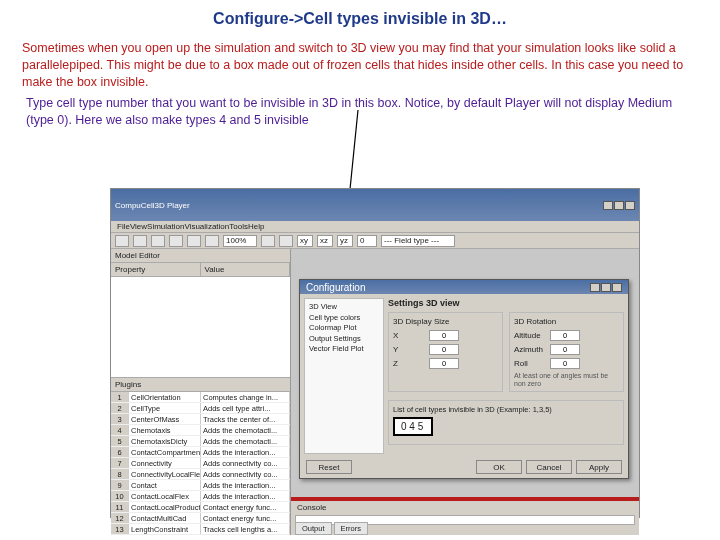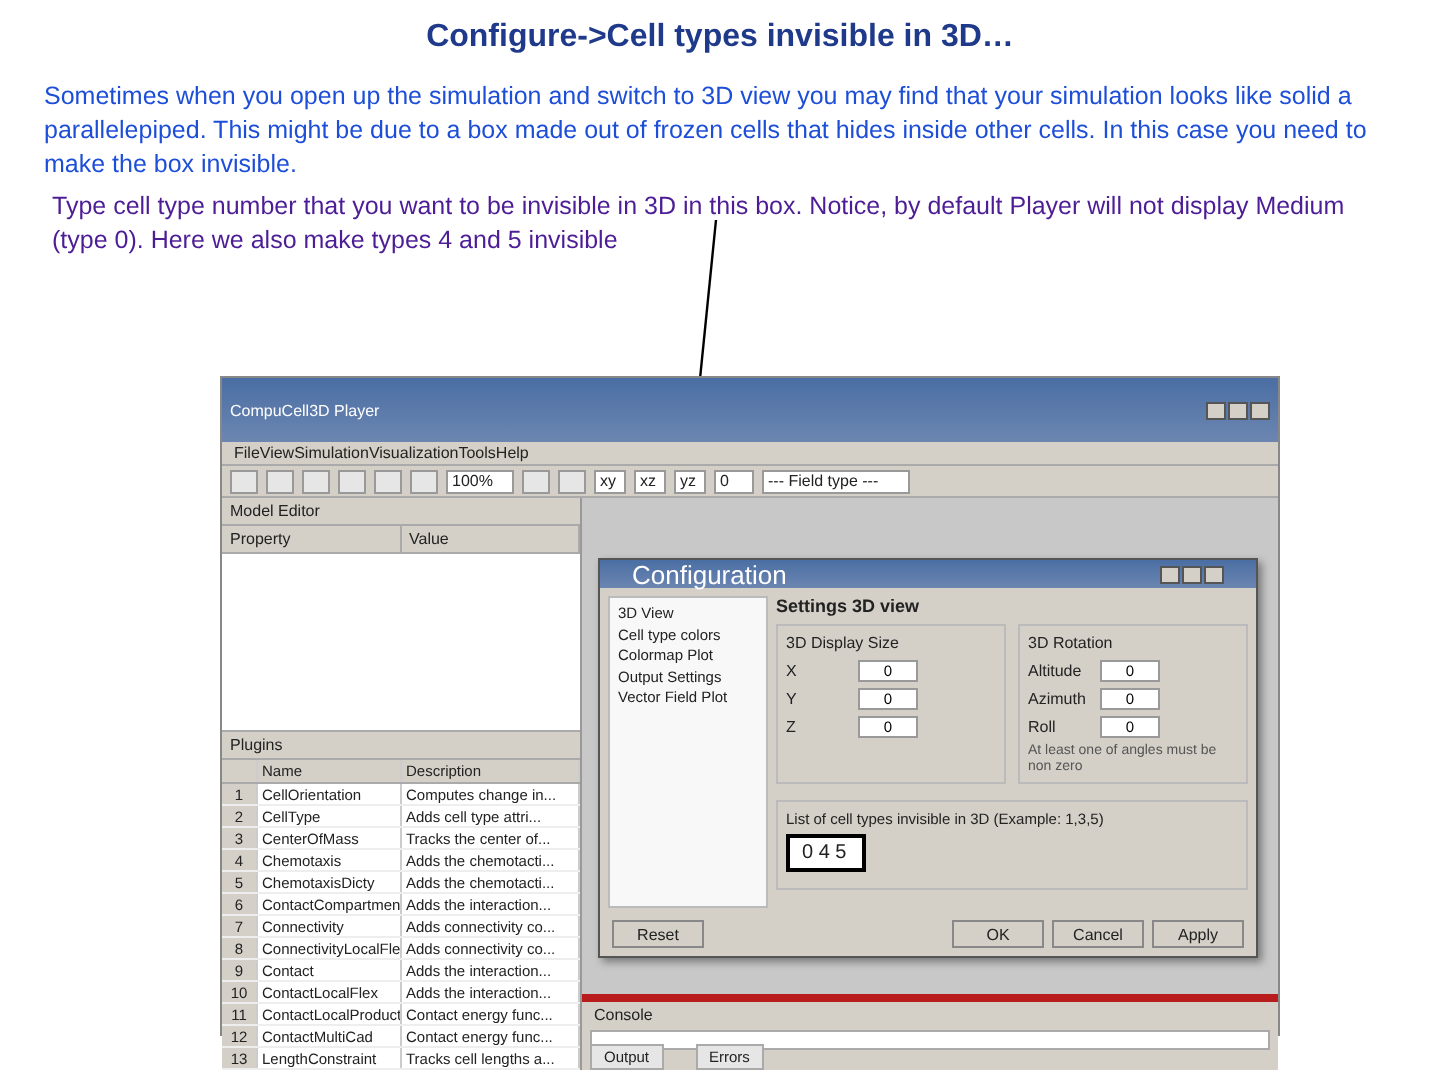--- a/index.html
+++ b/index.html
@@ -1,19 +1,19 @@
 <!DOCTYPE html>
 <html><head>
 <meta charset="utf-8">
 <style>
   * { box-sizing: border-box; margin: 0; padding: 0; }
   body { width: 720px; height: 540px; font-family: Arial, sans-serif; background: #fff; position: relative; overflow: hidden; }
   .slide { width: 100%; height: 100%; position: relative; }
   .title { text-align: center; color: #1f3a8a; font-weight: bold; font-size: 16px; margin-top: 10px; }
-  .para1 { font-size: 12.5px; color: #1d4ed8; margin: 12px 22px 4px 22px; line-height: 1.35; }
+  .para1 { font-size: 12.5px; color: #b91c1c; margin: 12px 22px 4px 22px; line-height: 1.35; }
   .para2 { font-size: 12.5px; color: #4c1d95; margin: 4px 26px 8px 26px; line-height: 1.35; }
   .app-wrap { position: absolute; left: 110px; top: 178px; width: 530px; height: 330px; background: #bdbdbd; border: 1px solid #888; font-size: 8px; color: #222; }
   .app-titlebar { height: 32px; background: linear-gradient(#4a6ea3,#6c86b1); color: #fff; display: flex; align-items: center; padding: 0 4px; justify-content: space-between; }
   .app-menubar { height: 12px; background: #d4d0c8; display: flex; gap: 0; padding: 0 6px; align-items: center; border-bottom: 1px solid #aaa; }
   .app-toolbar { height: 16px; background: #d4d0c8; display: flex; gap: 4px; padding: 0 4px; align-items: center; border-bottom: 1px solid #aaa; }
   .tb-btn { width: 14px; height: 12px; background: #e6e6e6; border: 1px solid #999; }
   .tb-field { height: 12px; background: #fff; border: 1px solid #999; font-size: 8px; padding: 0 2px; display: inline-flex; align-items: center; }
   .app-body { display: flex; height: calc(100% - 42px); }
   .left-col { width: 180px; display: flex; flex-direction: column; border-right: 1px solid #999; }
   .panel-head { background: #d4d0c8; font-size: 8px; padding: 2px 4px; border-bottom: 1px solid #aaa; }
@@ -23,40 +23,40 @@
   .plugin-head { background: #d4d0c8; font-size: 8px; padding: 2px 4px; border-top: 1px solid #aaa; border-bottom: 1px solid #aaa; }
   .plugin-table { background: #fff; font-size: 7.5px; }
   .pt-h { display: flex; background: #d4d0c8; border-bottom: 1px solid #aaa; }
   .pt-h > div, .pt-r > div { border-right: 1px solid #ccc; padding: 1px 2px; overflow: hidden; white-space: nowrap; }
   .pt-c0 { width: 18px; text-align: center; background: #d4d0c8; }
   .pt-c1 { width: 72px; }
   .pt-c2 { flex: 1; }
   .pt-r { display: flex; border-bottom: 1px solid #eee; height: 11px; }
   .right-col { flex: 1; background: #c8c8c8; position: relative; }
   .dialog { position: absolute; left: 8px; top: 30px; width: 330px; height: 200px; background: #d4d0c8; border: 1px solid #555; box-shadow: 2px 2px 4px rgba(0,0,0,0.4); }
-  .dlg-titlebar { height: 14px; background: linear-gradient(#4a6ea3,#6c86b1); color: #fff; display: flex; align-items: center; justify-content: space-between; padding: 0 16px; font-size: 13px; }
+  .dlg-titlebar { height: 14px; background: linear-gradient(#4a6ea3,#6c86b1); color: #fff; display: flex; align-items: center; justify-content: space-between; padding: 0 6px; font-size: 10px; }
   .dlg-body { display: flex; height: calc(100% - 34px); }
   .dlg-tree { width: 80px; background: #f8f8f8; border: 1px solid #bbb; margin: 4px; padding: 3px 4px; font-size: 7.5px; line-height: 1.4; }
   .dlg-right { flex: 1; margin: 4px 4px 4px 0; font-size: 8px; }
   .dlg-right-title { font-weight: bold; font-size: 9px; margin-bottom: 4px; }
   .groups { display: flex; gap: 6px; }
   .grp { border: 1px solid #bbb; padding: 4px; flex: 1; background: #d4d0c8; }
   .grp-title { font-size: 8px; margin-bottom: 4px; }
   .grp-row { display: flex; align-items: center; gap: 4px; margin-bottom: 3px; }
   .grp-row label { width: 32px; }
   .spin { width: 30px; height: 11px; background: #fff; border: 1px solid #999; font-size: 7.5px; text-align: center; }
   .hint { font-size: 7px; color: #555; margin-top: 2px; line-height: 1.1; }
   .list-invis { margin-top: 8px; border: 1px solid #bbb; padding: 4px 4px 8px 4px; }
   .list-invis-label { font-size: 7.5px; margin-bottom: 3px; }
   .invis-input { display: inline-block; background: #fff; border: 2px solid #000; padding: 2px 6px; font-size: 10px; min-width: 40px; }
   .dlg-buttons { position: absolute; bottom: 4px; left: 0; right: 0; display: flex; justify-content: space-between; padding: 0 6px; }
   .btn { width: 46px; height: 14px; background: #d4d0c8; border: 1px solid #888; font-size: 8px; display: inline-flex; align-items: center; justify-content: center; }
   .btn-group { display: flex; gap: 4px; }
   .console-area { position: absolute; left: 0; right: 0; bottom: 0; height: 38px; background: #d4d0c8; border-top: 4px solid #b91c1c; }
-  .console-tab { position: absolute; bottom: 0; left: 4px; display: flex; gap: 16px; font-size: 7.5px; }
+  .console-tab { position: absolute; bottom: 0; left: 4px; display: flex; gap: 2px; font-size: 7.5px; }
   .console-tab > div { background: #e6e6e6; border: 1px solid #aaa; padding: 1px 6px; }
   .win-ctrls { display: flex; gap: 1px; }
   .win-ctrls span { width: 10px; height: 9px; background: #d4d0c8; border: 1px solid #555; display: inline-block; }
   svg.arrow { position: absolute; pointer-events: none; }
 </style>
 </head>
 <body>
 
 <div class="slide">
   <div class="title">Configure-&gt;Cell types invisible in 3D…</div>
@@ -104,25 +104,20 @@
     <div class="app-body">
       <div class="left-col">
         <div class="panel-head">Model Editor</div>
         <div class="prop-head">
           <div>Property</div>
           <div>Value</div>
         </div>
         <div class="prop-body"></div>
         <div class="plugin-head">Plugins</div>
         <div class="plugin-table">
-          <div class="pt-h">
-            <div class="pt-c0"></div>
-            <div class="pt-c1">Name</div>
-            <div class="pt-c2">Description</div>
-          </div>
           <div id="plugin-rows">
               <div class="pt-r">
                 <div class="pt-c0">1</div>
                 <div class="pt-c1">CellOrientation</div>
                 <div class="pt-c2">Computes change in...</div>
               </div>
               <div class="pt-r">
                 <div class="pt-c0">2</div>
                 <div class="pt-c1">CellType</div>
                 <div class="pt-c2">Adds cell type attri...</div>

